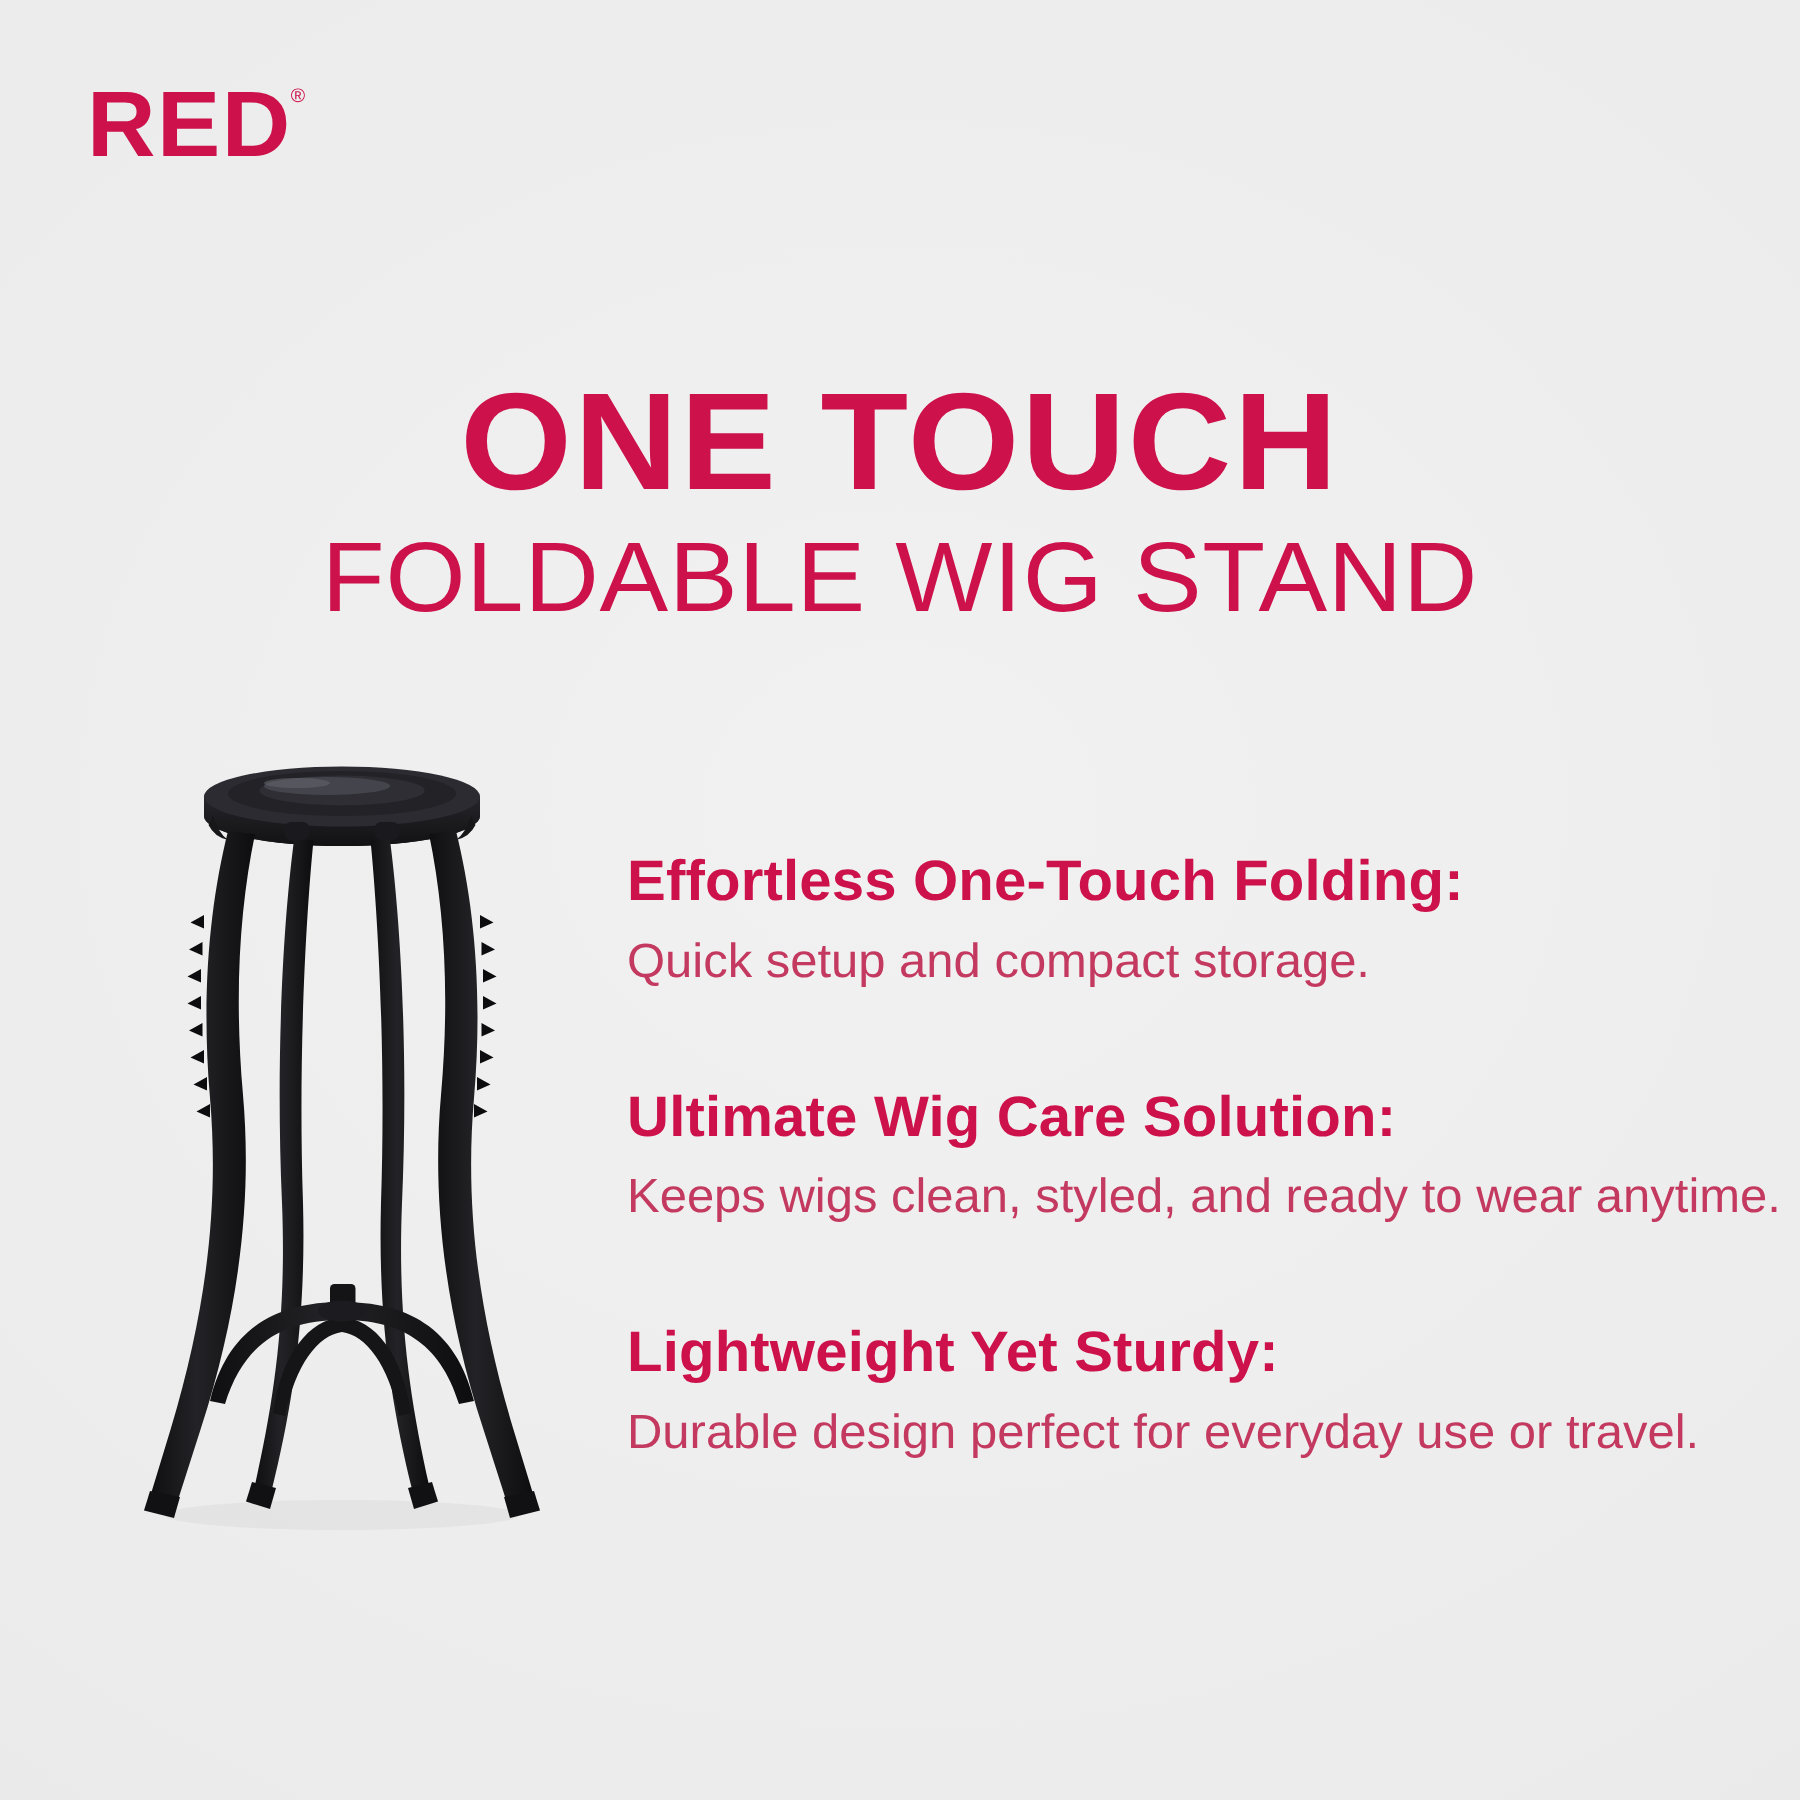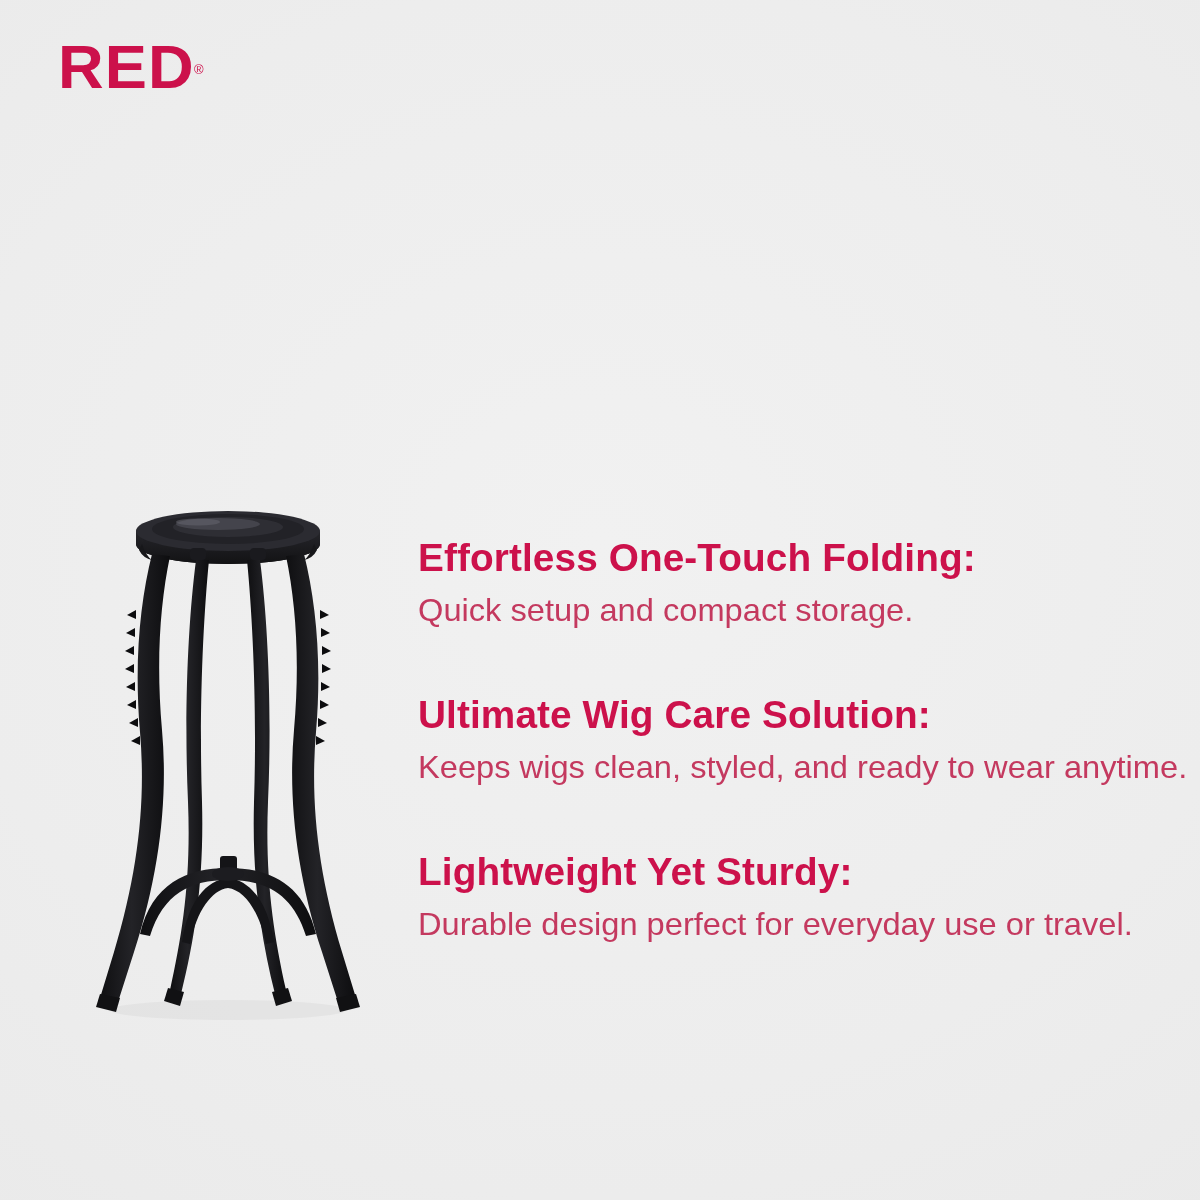--- a/index.html
+++ b/index.html
@@ -18,23 +18,23 @@
     width: 1200px;
     height: 1200px;
     background:
       radial-gradient(ellipse 95% 80% at 50% 45%, #f1f1f1 0%, #ededed 58%, #e9e9e9 100%);
   }
 
   
   .brand-logo {
     position: absolute;
     left: 58px;
-    top: 36px;
+    top: 53px;
     display: flex;
-    align-items: center;
+    align-items: flex-start;
   }
   .brand-word {
     font-family: "Liberation Sans Narrow", "Liberation Sans", sans-serif;
     font-weight: 700;
     font-size: 62px;
     line-height: 62px;
     letter-spacing: 1px;
     color: #cc114b;
     transform: scaleX(1.02);
     transform-origin: left top;
@@ -80,20 +80,21 @@
 
   
   .features {
     position: absolute;
     left: 418px;
     top: 536px;
     width: 740px;
   }
   .feature-item {
     margin-bottom: 63px;
+    margin-top: 30px;
   }
   .feature-item:last-child {
     margin-bottom: 0;
   }
   .feature-title {
     font-family: "Liberation Sans Narrow", "Liberation Sans", sans-serif;
     font-weight: 700;
     font-size: 38px;
     line-height: 44px;
     letter-spacing: 0.1px;
@@ -131,20 +132,24 @@
 </head>
 <body>
 
 <div id="canvas">
 
   <div class="brand-logo">
     <span class="brand-word">RED</span>
     <span class="brand-reg">®</span>
   </div>
 
+  <div class="headline-block">
+    <div class="headline-main">ONE TOUCH</div>
+    <div class="headline-sub">FOLDABLE WIG STAND</div>
+  </div>
 
   <div class="product-image">
     <svg viewBox="0 0 300 545" xmlns="http://www.w3.org/2000/svg" aria-hidden="true">
       <defs>
         <linearGradient id="capGrad" x1="0" y1="0" x2="0" y2="1">
           <stop offset="0%" stop-color="#3c3c42"></stop>
           <stop offset="35%" stop-color="#26262b"></stop>
           <stop offset="100%" stop-color="#121214"></stop>
         </linearGradient>
         <linearGradient id="legGrad" x1="0" y1="0" x2="1" y2="0">

